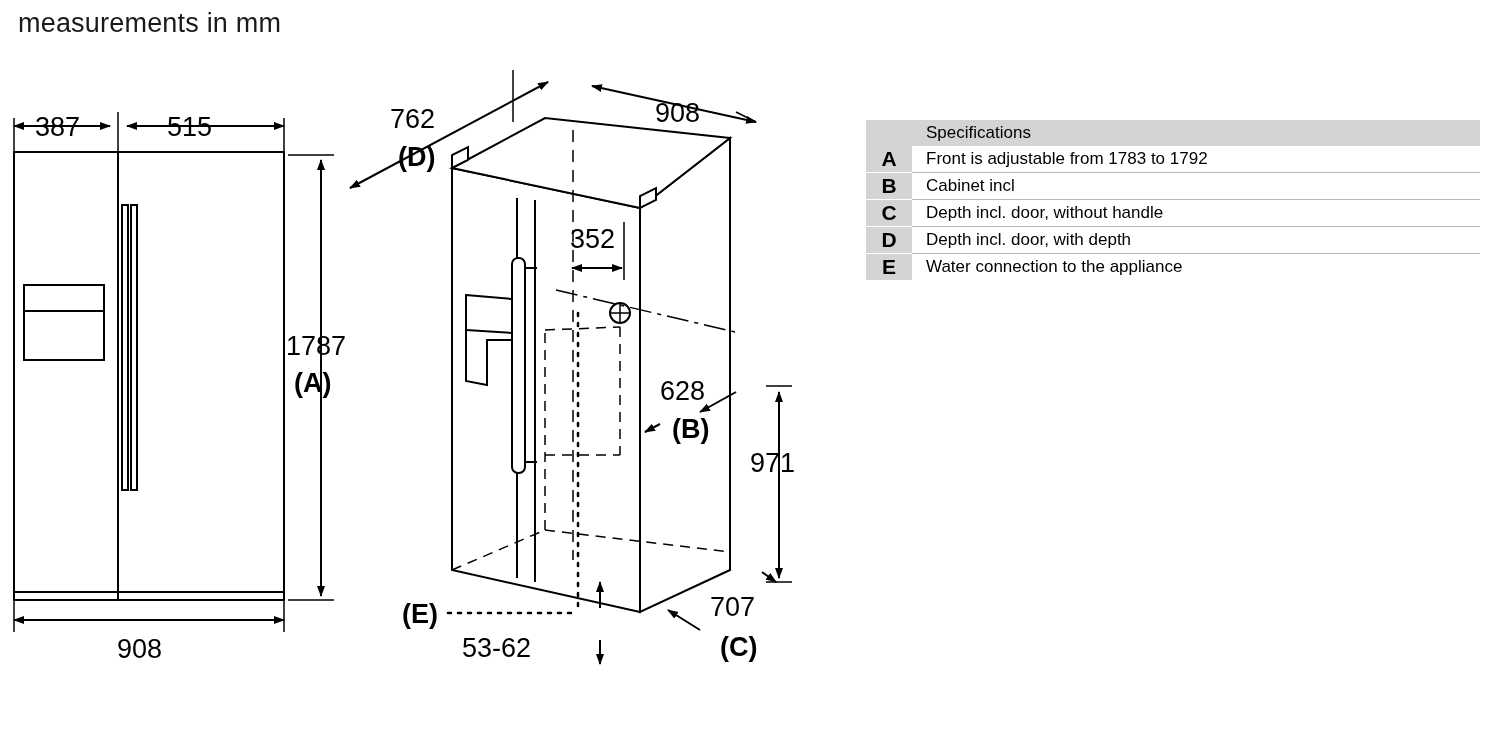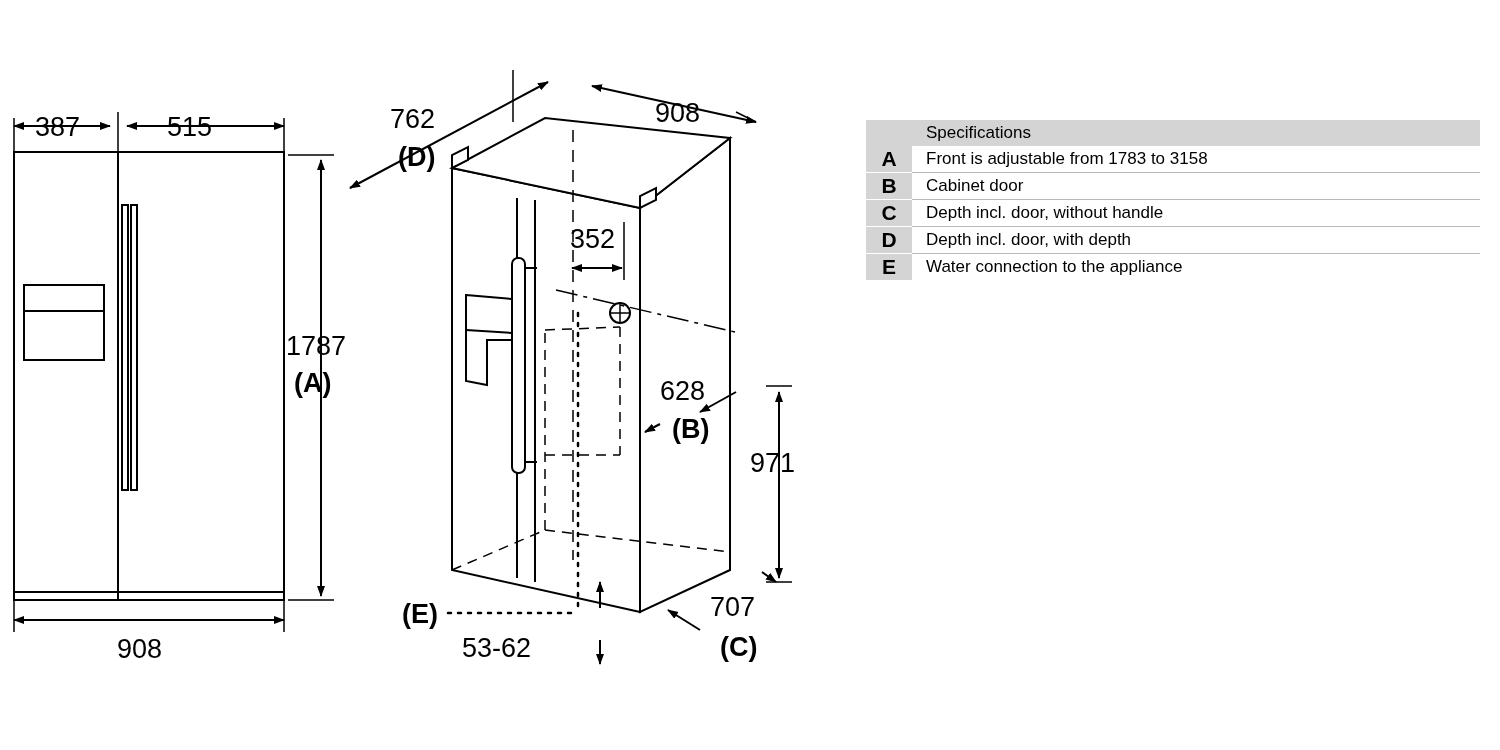--- a/index.html
+++ b/index.html
@@ -90,20 +90,21 @@
   .spec-table tr:last-child .spec-val {
     border-bottom: none;
     margin-left: 28px;
   }
 </style>
 </head>
 <body>
 
 <div id="stage">
 
+  <div class="caption">measurements in mm</div>
 
   <svg class="drawing" viewBox="0 0 1500 750">
     <defs>
       <marker id="arrHead" markerWidth="11" markerHeight="11" refX="10" refY="4" orient="auto" markerUnits="userSpaceOnUse">
         <path d="M0,0 L11,4 L0,8 z" fill="#000"></path>
       </marker>
       <marker id="arrTail" markerWidth="11" markerHeight="11" refX="1" refY="4" orient="auto" markerUnits="userSpaceOnUse">
         <path d="M11,0 L0,4 L11,8 z" fill="#000"></path>
       </marker>
     </defs>
@@ -219,25 +220,25 @@
   </svg>
 
   <table class="spec-table">
     <tbody>
       <tr>
         <td class="spec-head-key"></td>
         <td class="spec-head-label">Specifications</td>
       </tr>
       <tr>
         <td class="spec-key">A</td>
-        <td class="spec-val">Front is adjustable from 1783 to 3158</td>
+        <td class="spec-val">Front is adjustable from 1783 to 1792</td>
       </tr>
       <tr>
         <td class="spec-key">B</td>
-        <td class="spec-val">Cabinet door</td>
+        <td class="spec-val">Cabinet incl</td>
       </tr>
       <tr>
         <td class="spec-key">C</td>
         <td class="spec-val">Depth incl. door, without handle</td>
       </tr>
       <tr>
         <td class="spec-key">D</td>
         <td class="spec-val">Depth incl. door, with depth</td>
       </tr>
       <tr>

